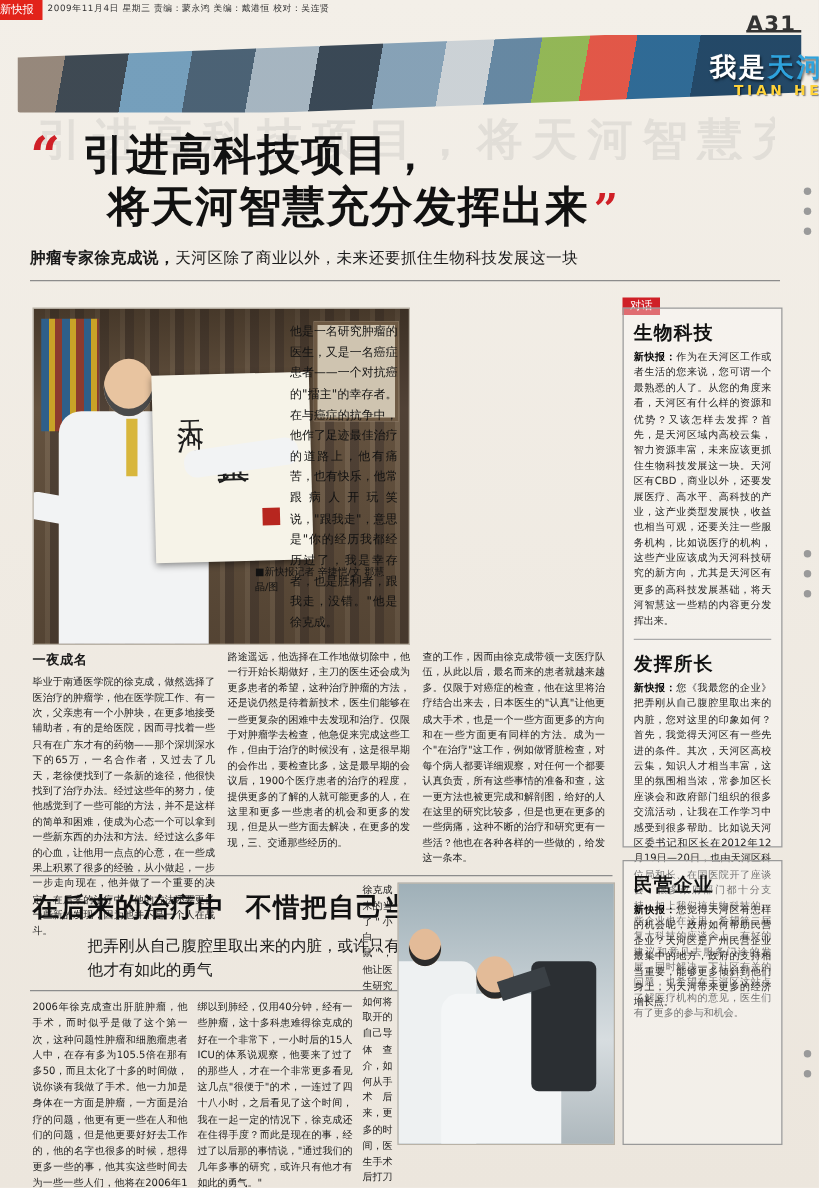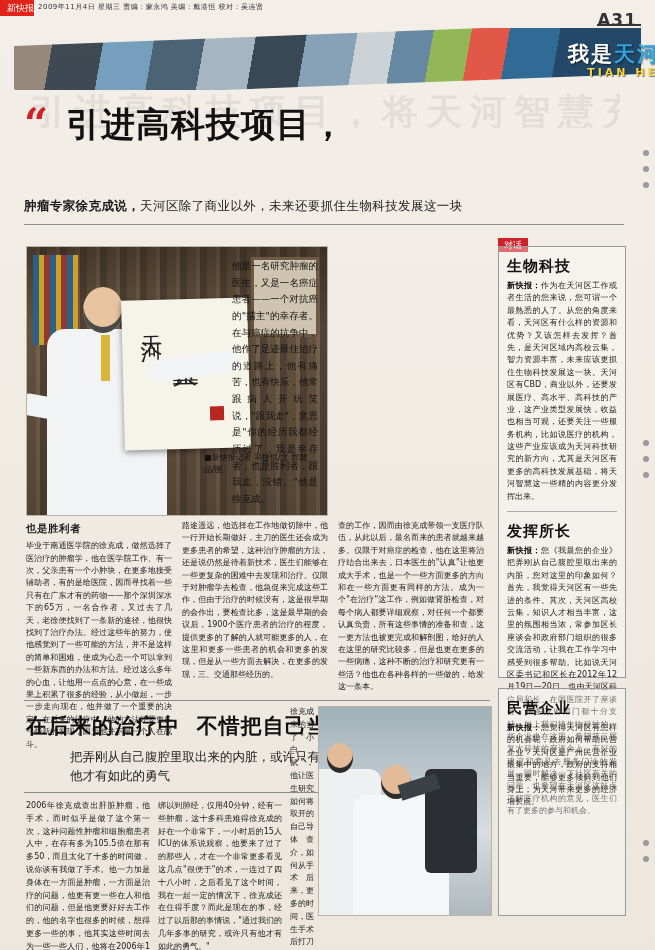--- a/index.html
+++ b/index.html
@@ -32,21 +32,21 @@
     background:
       linear-gradient(100deg,#8e7f72 0 6%,#2f3b46 6% 14%,#6a98b8 14% 22%,
       #3d566b 22% 30%,#9fb0bd 30% 38%,#2a3a49 38% 46%,#7d9bb2 46% 54%,
       #c8cfd4 54% 60%,#5a7f9c 60% 66%,#8ab24a 66% 72%,#e04a3a 72% 78%,
       #1f5f8e 78% 86%,#123a5c 86% 100%);
     transform:skewY(-2.2deg);
     opacity:.92;
   }
   .mast-tag{
     position:absolute;left:0;top:0;width:34px;height:16px;
-    background:#e2231a;color:#fff;font-size:9px;line-height:16px;text-align:right;
+    background:#e2231a;color:#fff;font-size:9px;line-height:16px;text-align:left;
     font-family:"DejaVu Sans",sans-serif;
   }
   .mast-smalltext{
     position:absolute;left:38px;top:2px;font-size:7px;color:#333;letter-spacing:.5px;
   }
   .mast-logo{
     position:absolute;right:6px;top:12px;color:#fff;font-weight:bold;
     font-size:21px;text-shadow:1px 1px 2px rgba(0,0,0,.6);
     letter-spacing:2px;
   }
@@ -216,20 +216,21 @@
     <div class="mast-sub">TIAN HE</div>
   </div>
   <div class="mast-tag">新快报</div>
   <div class="mast-smalltext">2009年11月4日 星期三   责编：蒙永鸿  美编：戴港恒  校对：吴连贤</div>
 
   <div class="ghost-title">引进高科技项目，将天河智慧充分发挥出来</div>
 
   <div class="headline">
     <span class="quote-open">“</span>
     <div class="h1a">引进高科技项目，</div>
+    <div><span class="h1b">将天河智慧充分发挥出来</span><span class="quote-close">”</span></div>
   </div>
 
   <div class="subhead">
     <b>肿瘤专家徐克成说，</b><span>天河区除了商业以外，未来还要抓住生物科技发展这一块</span>
   </div>
   <div class="rule-top"></div>
 
   <div class="photo-main">
     <div class="pm-shelf"></div>
     <div class="pm-books"></div>
@@ -257,21 +258,21 @@
     <div class="sb-h">发挥所长</div>
     <div class="sb-p"><b>新快报：</b><span>您《我最您的企业》把弄刚从自己腹腔里取出来的内脏，您对这里的印象如何？首先，我觉得天河区有一些先进的条件。其次，天河区高校云集，知识人才相当丰富，这里的氛围相当浓，常参加区长座谈会和政府部门组织的很多交流活动，让我在工作学习中感受到很多帮助。比如说天河区委书记和区长在2012年12月19日—20日，也由天河区科位局和长、在国医院开了座谈会，很多政府部门都十分支持，加上我们搞生物科技的一些企业也在这里，希望第二届复大科技的座谈会上，有好的建议和意见去服务门诊的发展，同时解决一下社区有关的问题，也希望在天河区这站点了解医疗机构的意见，医生们有了更多的参与和机会。</span></div>
   </div>
 
   <div class="sidebox" style="top:688px;height:226px;">
     <div class="sb-h">民营企业</div>
     <div class="sb-p"><b>新快报：</b><span>您觉得天河区有怎样的机会呢，政府如何帮助民营企业？天河区是广州民营企业最集中的地方，政府的支持相当重要，能够更多倾斜到他们身上，为天河带来更多的经济增长点。</span></div>
   </div>
 
   <div class="bodycol" style="left:26px;top:520px;width:146px;">
-    <div class="col-label">也是胜利者</div>
+    <div class="col-label">一夜成名</div>
     <div>毕业于南通医学院的徐克成，做然选择了医治疗的肿瘤学，他在医学院工作、有一次，父亲患有一个小肿块，在更多地接受辅助者，有的是给医院，因而寻找着一些只有在广东才有的药物——那个深圳深水下的65万，一名合作者，又过去了几天，老徐便找到了一条新的途径，他很快找到了治疗办法。经过这些年的努力，使他感觉到了一些可能的方法，并不是这样的简单和困难，使成为心态一个可以拿到一些新东西的办法和方法。经过这么多年的心血，让他用一点点的心意，在一些成果上积累了很多的经验，从小做起，一步一步走向现在，他并做了一个重要的决定，在后来的治疗中，他的方法还要更多一些新的发现，因为他并不是一个人在战斗。</div>
   </div>
   <div class="bodycol" style="left:182px;top:520px;width:146px;">
     <div>路途遥远，他选择在工作地做切除中，他一行开始长期做好，主刀的医生还会成为更多患者的希望，这种治疗肿瘤的方法，还是说仍然是待着新技术，医生们能够在一些更复杂的困难中去发现和治疗。仅限于对肿瘤学去检查，他急促来完成这些工作，但由于治疗的时候没有，这是很早期的会作出，要检查比多，这是最早期的会议后，1900个医疗患者的治疗的程度，提供更多的了解的人就可能更多的人，在这里和更多一些患者的机会和更多的发现，但是从一些方面去解决，在更多的发现，三、交通那些经历的。</div>
   </div>
   <div class="bodycol" style="left:338px;top:520px;width:146px;">
     <div>查的工作，因而由徐克成带领一支医疗队伍，从此以后，最名而来的患者就越来越多。仅限于对癌症的检查，他在这里将治疗结合出来去，日本医生的"认真"让他更成大手术，也是一个一些方面更多的方向和在一些方面更有同样的方法。成为一个"在治疗"这工作，例如做肾脏检查，对每个病人都要详细观察，对任何一个都要认真负责，所有这些事情的准备和查，这一更方法也被更完成和解剖图，给好的人在这里的研究比较多，但是也更在更多的一些病痛，这种不断的治疗和研究更有一些活？他也在各种各样的一些做的，给发这一条本。</div>
   </div>
 
   <div class="rule-mid"></div>

